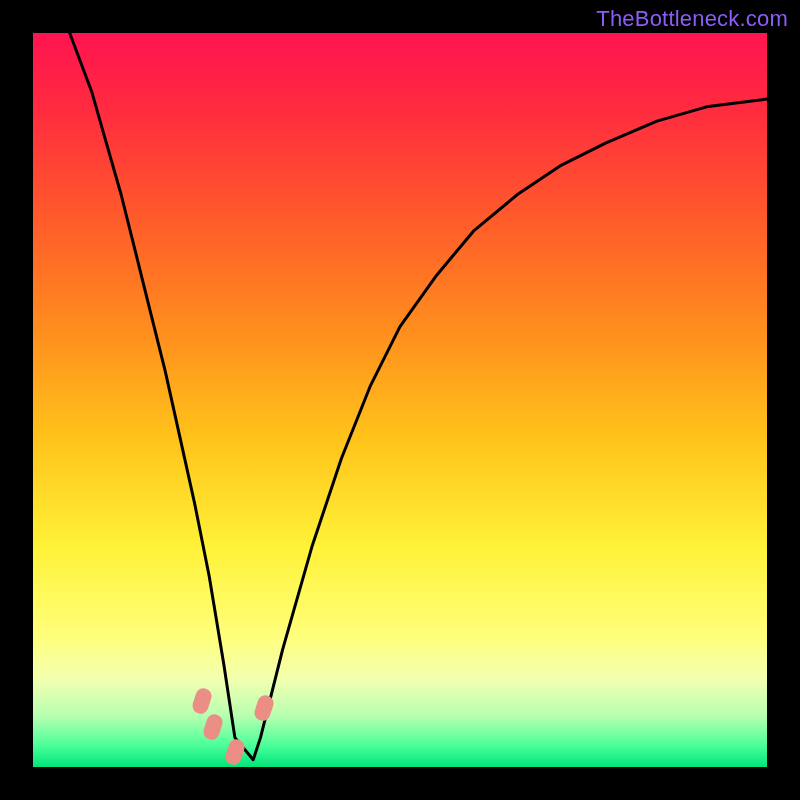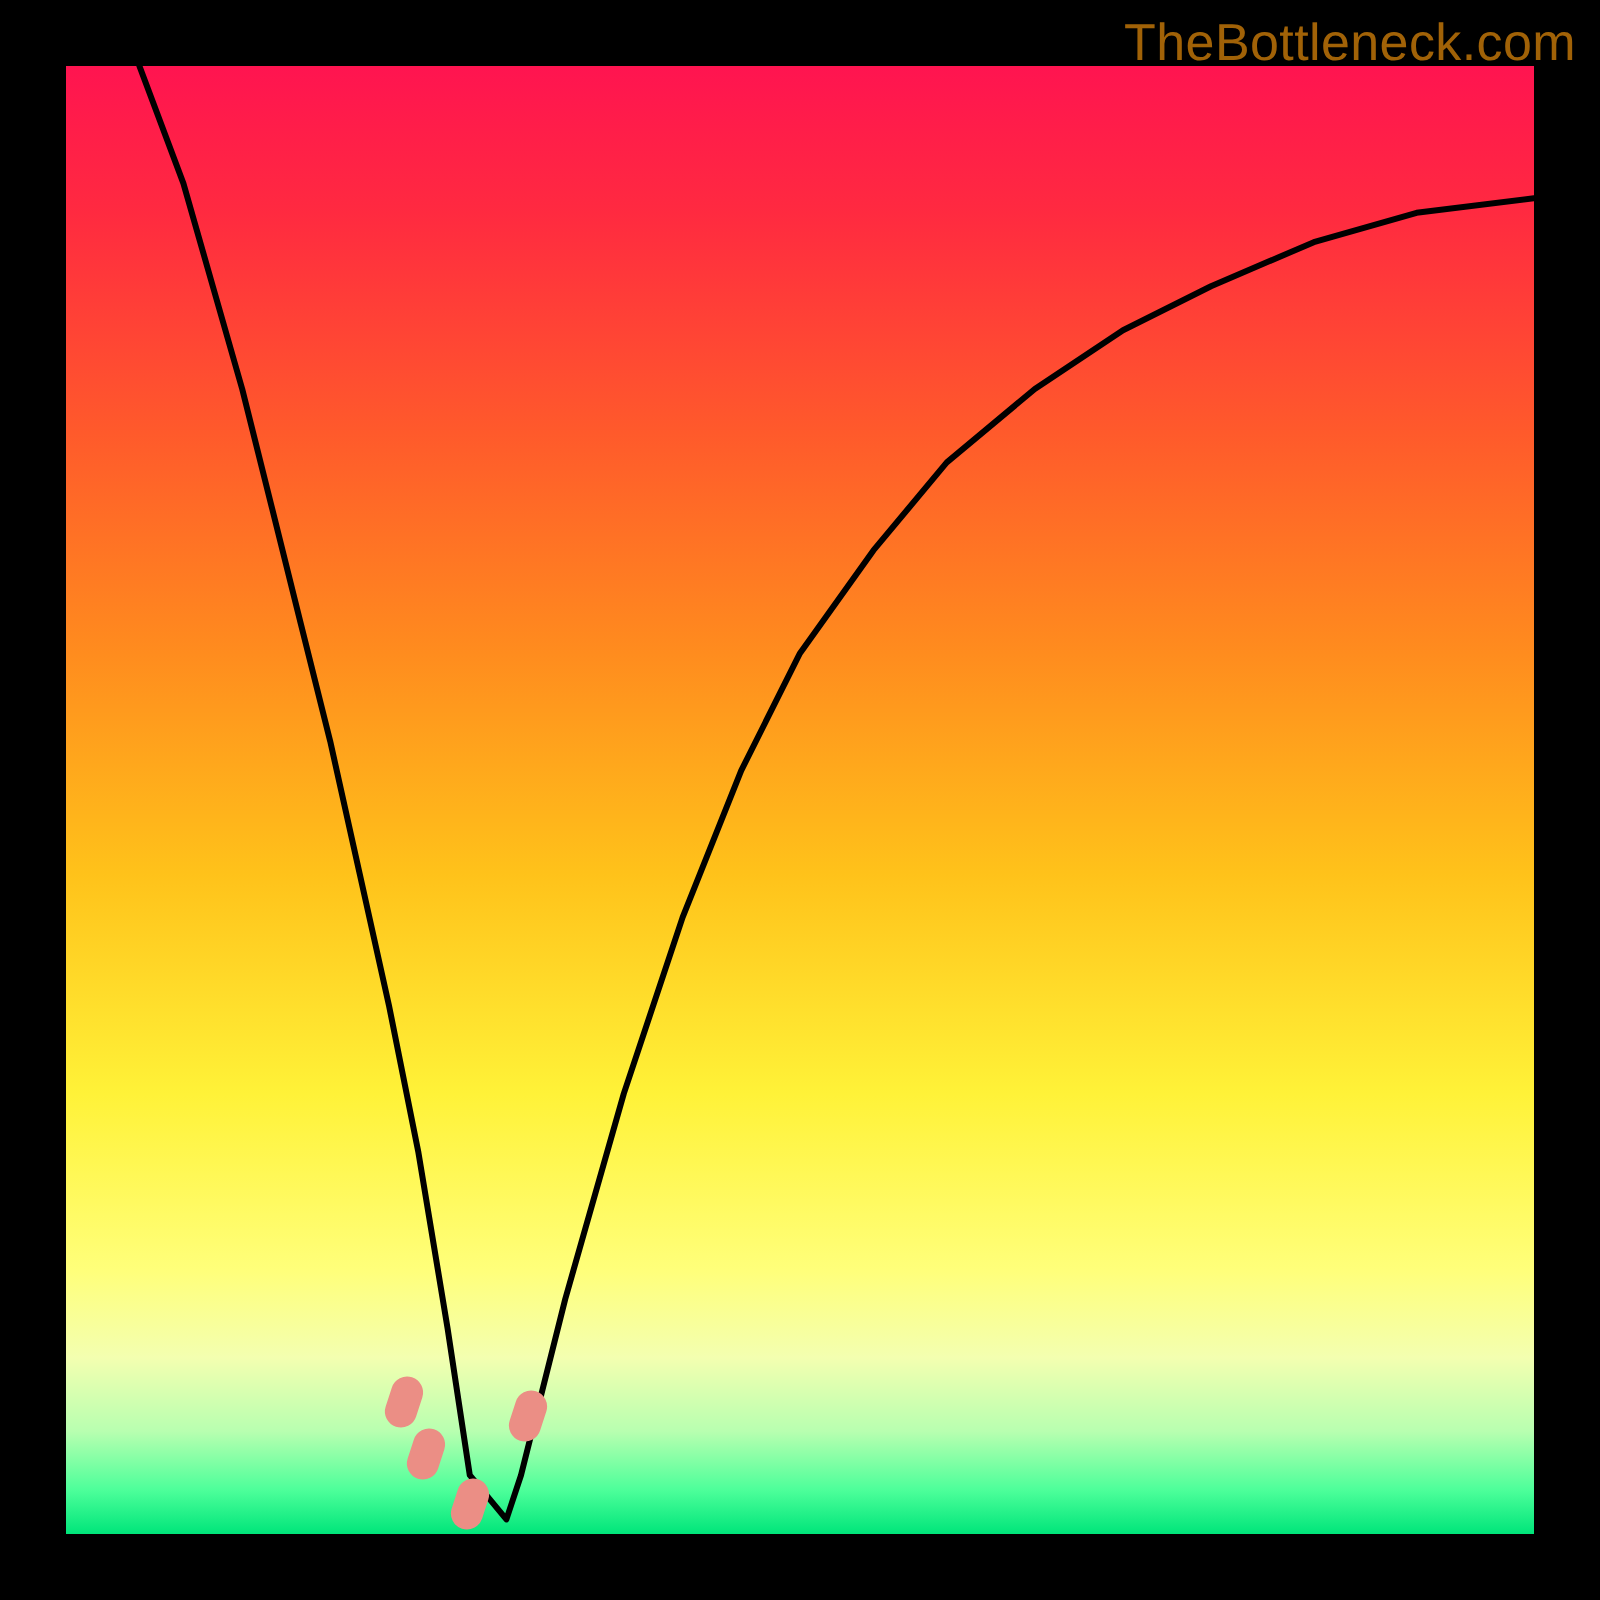--- a/index.html
+++ b/index.html
@@ -33,22 +33,22 @@
     position: absolute;
     left: 0; top: 0;
     width: 734px;
     height: 734px;
     pointer-events: none;
   }
   .watermark {
     position: absolute;
     top: 6px;
     right: 12px;
-    color: #a16207;
-    font-size: 26px;
+    color: #8b5cf6;
+    font-size: 22px;
     font-weight: 500;
     letter-spacing: 0.2px;
     user-select: none;
   }
   .marker {
     position: absolute;
     border-radius: 8px;
     background: #eb8e85;
   }
 </style>

